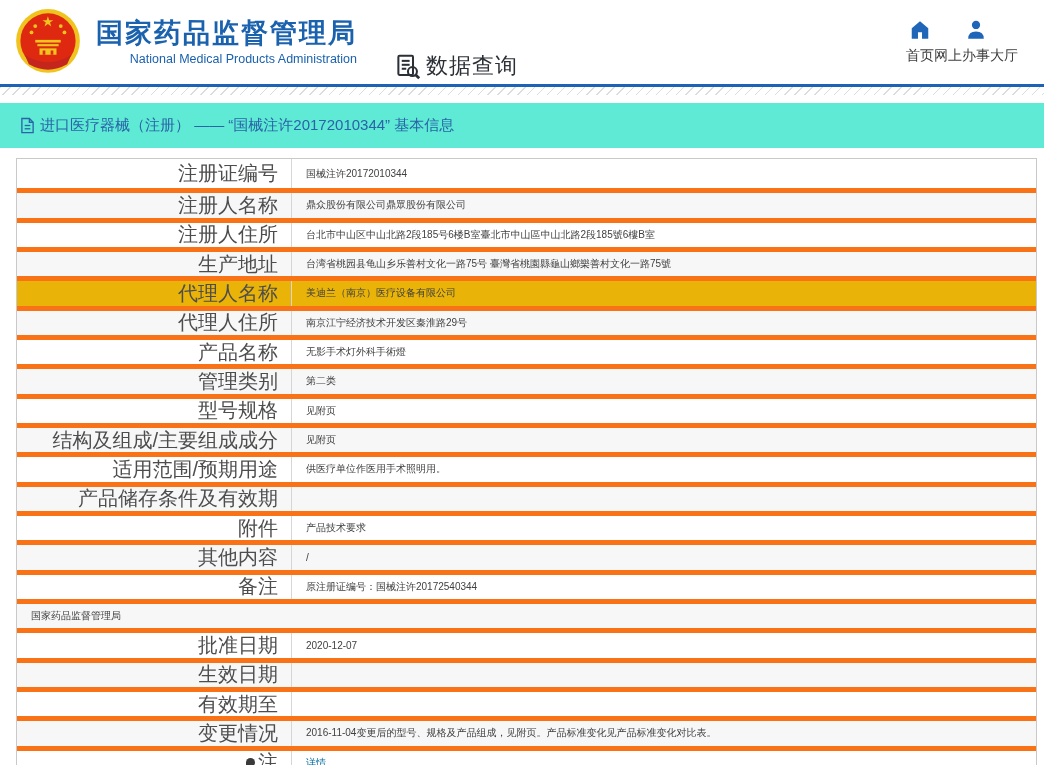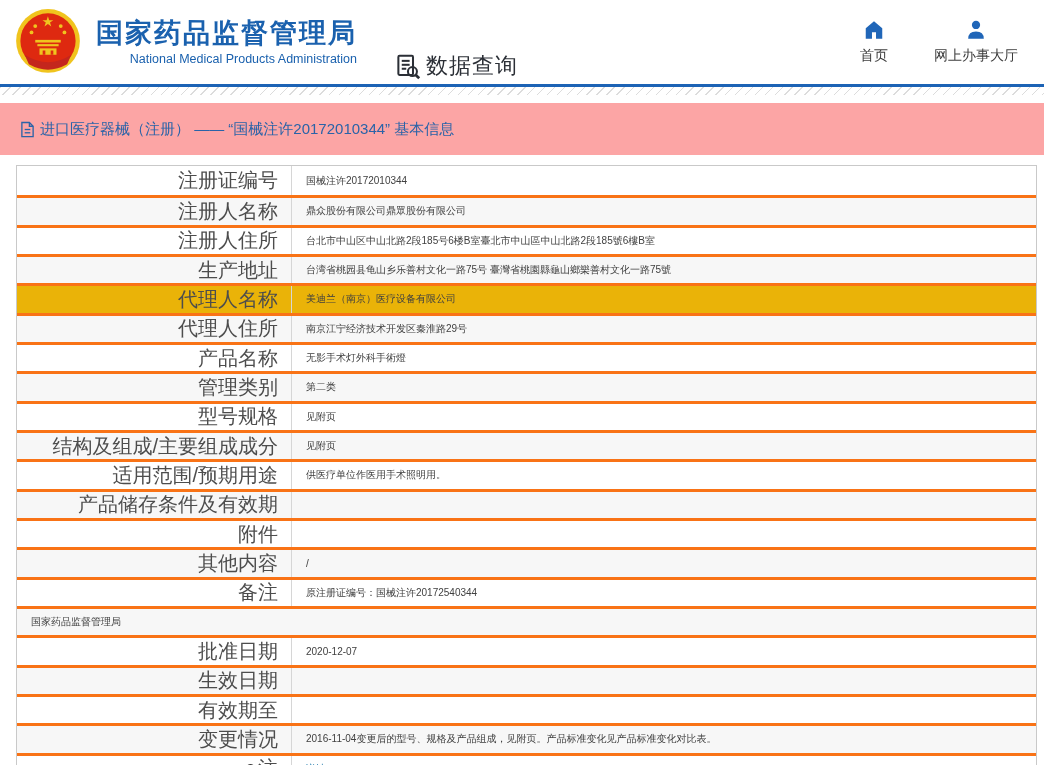--- a/index.html
+++ b/index.html
@@ -8,42 +8,42 @@
 
   
   .header { height:84px; display:flex; align-items:center; background:#fff; padding-left:14px; }
   .emblem { width:68px; height:68px; flex:0 0 68px; }
   .agency { margin-left:14px; }
   .agency-cn { font-size:27px; font-weight:bold; color:#1a61ae; letter-spacing:2px; line-height:1.15; }
   .agency-en { font-size:12.5px; color:#1a61ae; margin-top:2px;text-align:right; }
   .dataquery { display:flex; align-items:center; margin-left:38px; color:#2b2f36;margin-top:48px; }
   .dataquery .dq-text { font-size:22px; color:#2b2f36; margin-left:4px; letter-spacing:1px; }
   .header-spacer { flex:1; }
-  .nav { display:flex; align-items:center; margin-right:26px; gap:46px; }
+  .nav { display:flex; align-items:center; margin-right:26px; }
   .nav-item { display:flex; flex-direction:column; align-items:center; cursor:pointer; }
   .nav-item svg { width:22px; height:22px; }
   .nav-label { font-size:14px; color:#3c3c3c; margin-top:6px; }
 
   
   .blue-line { height:3px; background:#1c63b5; }
   .hatch { height:8px;
     background:repeating-linear-gradient(135deg,#dcdcdc 0 1px,transparent 1px 7px); }
   .gap1 { height:8px; background:#fff; }
 
   
-  .titlebar { height:52px; background:#fca5a5; display:flex; align-items:center; padding-left:20px; }
+  .titlebar { height:45px; background:#5eead4; display:flex; align-items:center; padding-left:20px; }
   .titlebar svg { width:15px; height:17px; flex:0 0 15px; }
   .page-title { font-size:15px; color:#2a63a8; margin-left:5px; }
 
   .gap2 { height:10px; background:#fff; }
 
   
   .table-wrap { margin:0 7px 0 16px; border:1px solid #c9c9c9; }
   .trow { display:flex; height:29.33px; align-items:center; background:#fff; }
-  .trow + .trow { border-top:3px solid #f97316; }
+  .trow + .trow { border-top:5px solid #f97316; }
   .trow.alt { background:#f7f7f7; }
   .trow.hl { background:#eab308; }
   .tlabel { width:275px; flex:0 0 275px; height:100%; display:flex; align-items:center;
     justify-content:flex-end; padding-right:13px; border-right:1px solid #d6d6d6;
     font-size:20px; color:#4d4d4d; white-space:nowrap; }
   .tvalue { flex:1; padding-left:14px; font-size:10px; color:#404040; white-space:nowrap;
     overflow:hidden; }
   .tvalue a { color:#0369a1; text-decoration:none; cursor:pointer; }
   .note-dot { width:9px; height:9px; border-radius:50% 50% 50% 0; background:#3a3a3a;
     display:inline-block; margin-right:3px; }
@@ -160,20 +160,21 @@
     <div class="trow">
       <div class="tlabel">适用范围/预期用途</div>
       <div class="tvalue">供医疗单位作医用手术照明用。</div>
     </div>
     <div class="trow alt">
       <div class="tlabel">产品储存条件及有效期</div>
       <div class="tvalue"></div>
     </div>
     <div class="trow">
       <div class="tlabel">附件</div>
+      <div class="tvalue">产品技术要求</div>
     </div>
     <div class="trow alt">
       <div class="tlabel">其他内容</div>
       <div class="tvalue">/</div>
     </div>
     <div class="trow">
       <div class="tlabel">备注</div>
       <div class="tvalue">原注册证编号：国械注许20172540344</div>
     </div>
     <div class="trow alt">

